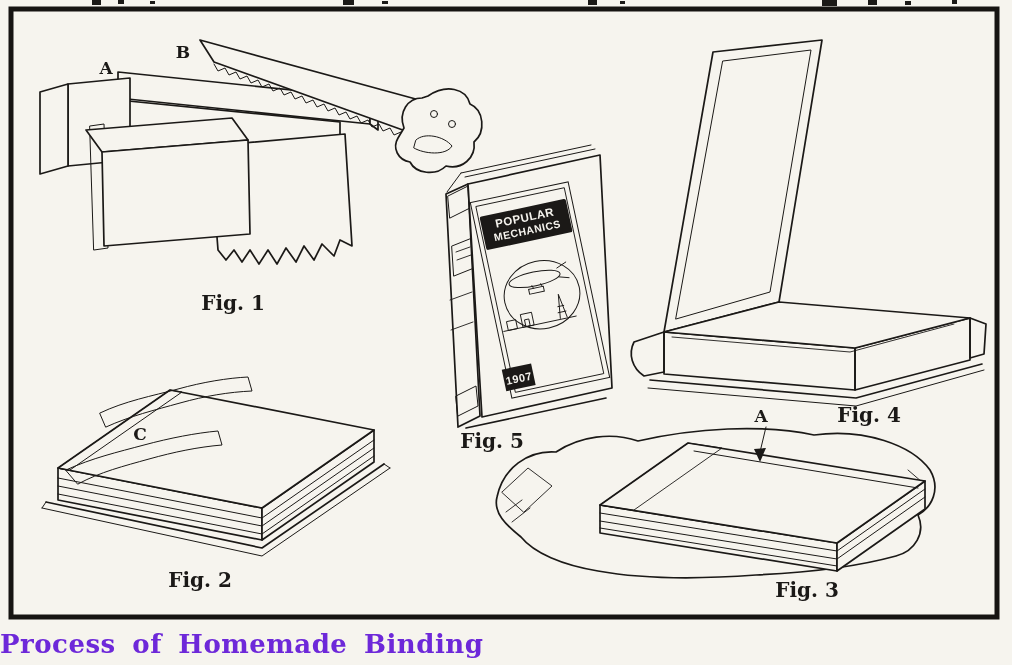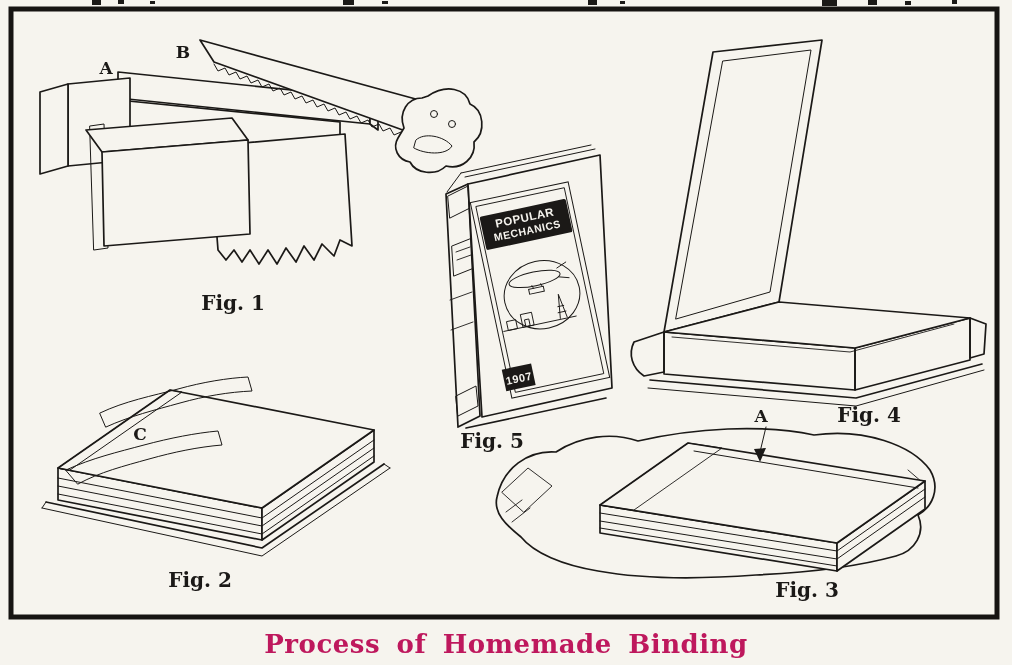--- a/index.html
+++ b/index.html
@@ -1,21 +1,21 @@
 <!DOCTYPE html>
 <html><head>
 <meta charset="utf-8">
 <style>
   html,body{margin:0;padding:0;}
   body{background:#e9e7e0;}
   .page{position:relative;width:1012px;height:665px;background:#f6f4ee;overflow:hidden;
         font-family:"DejaVu Serif",serif;}
   .page svg{position:absolute;left:0;top:0;display:block;}
-  .caption{position:absolute;left:0;top:629px;width:100%;text-align:center;
-           font-weight:700;font-size:26px;color:#be185d;letter-spacing:.5px;word-spacing:7px;}
+  .caption{position:absolute;left:0;top:629px;width:100%;text-align:left;
+           font-weight:700;font-size:26px;color:#6d28d9;letter-spacing:.5px;word-spacing:7px;}
   
   .l{stroke:#1b1917;fill:none;stroke-width:1.7;stroke-linejoin:round;stroke-linecap:round;}
   .o{stroke:#1b1917;fill:#f6f4ee;stroke-width:1.7;stroke-linejoin:round;}
   .thin{stroke:#1b1917;fill:none;stroke-width:1;stroke-linecap:round;}
   .hairline{stroke:#1b1917;fill:none;stroke-width:.9;stroke-linecap:round;}
   .ink{fill:#1b1917;stroke:none;}
   .figtext{font-family:"DejaVu Serif",serif;font-weight:700;font-size:20px;fill:#1b1917;}
   .lbl{font-family:"DejaVu Serif",serif;font-weight:700;font-size:17px;fill:#1b1917;}
   .covertext{font-family:"Liberation Sans",sans-serif;font-weight:700;fill:#f6f4ee;letter-spacing:.5px;}
 </style>

